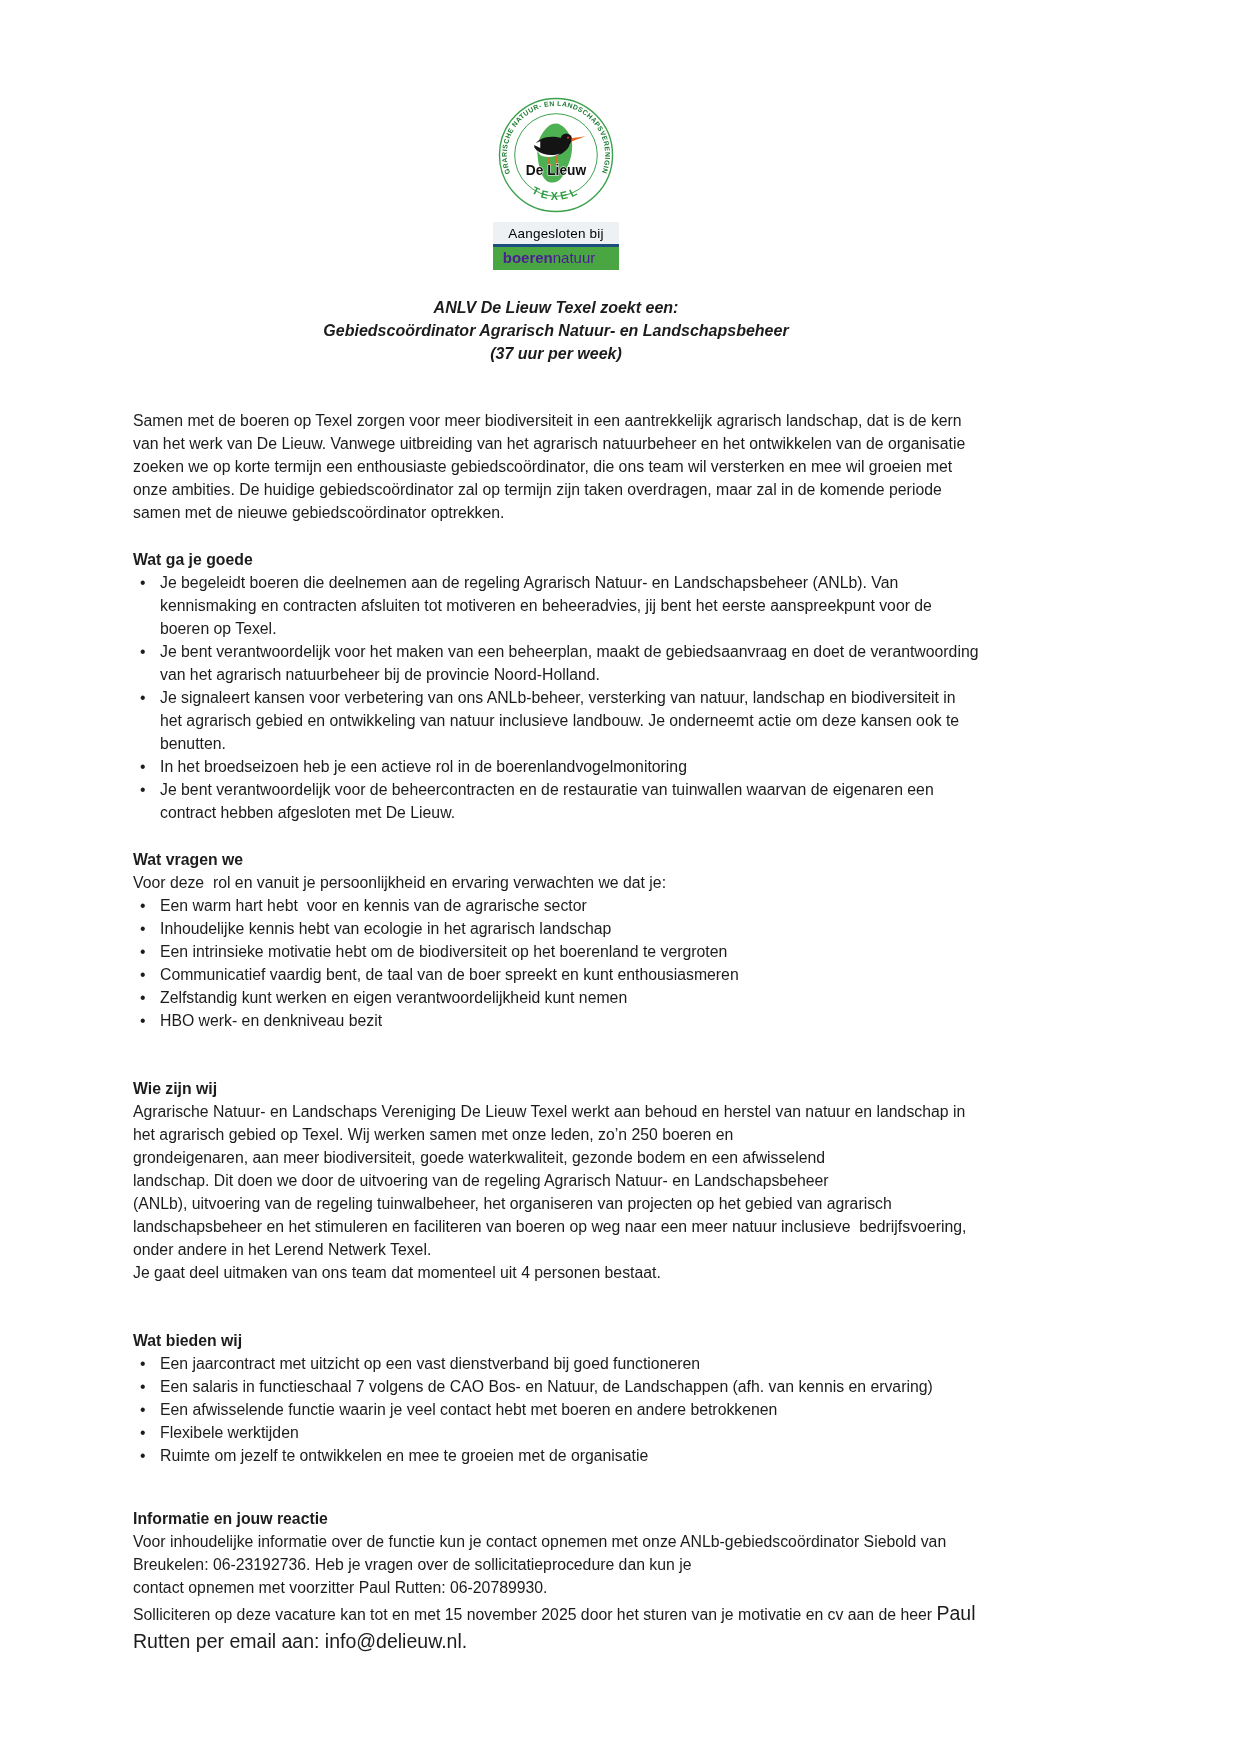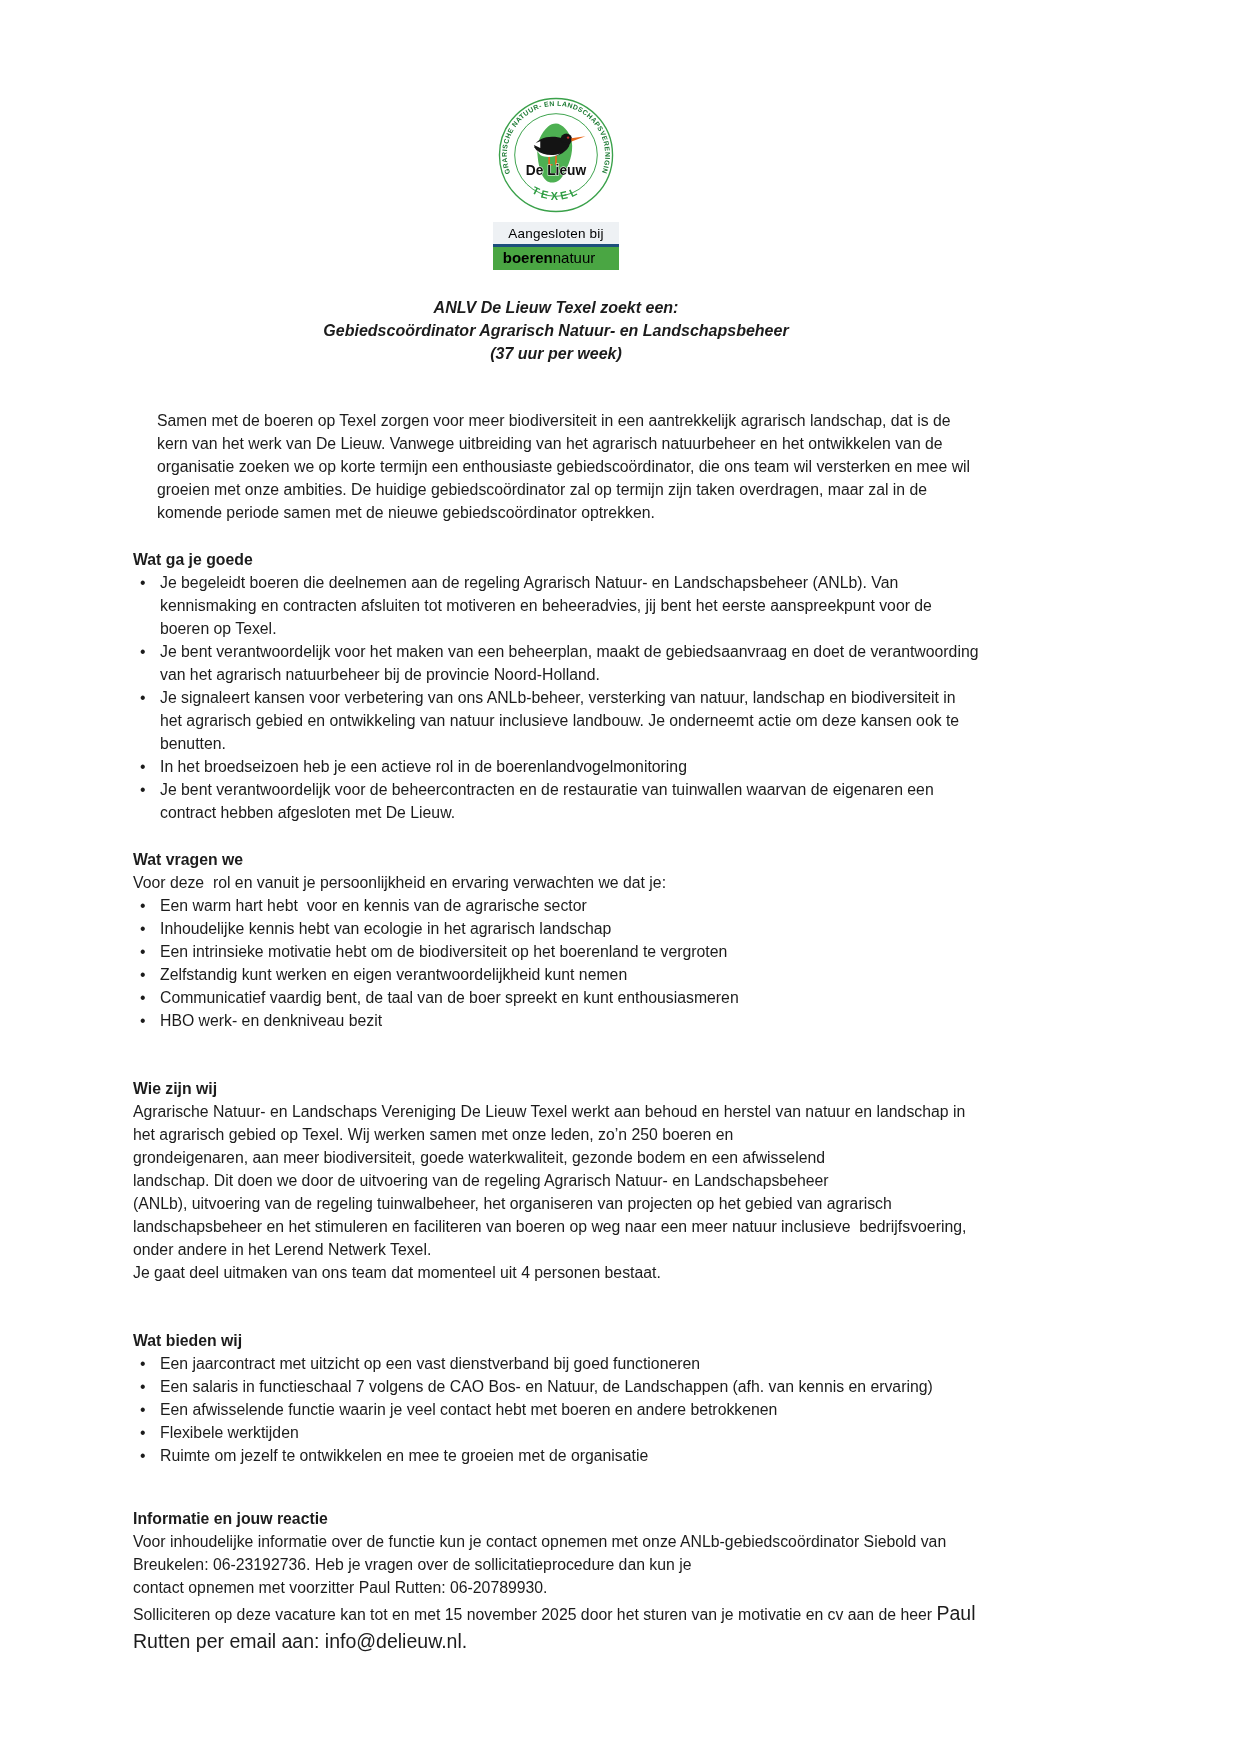--- a/index.html
+++ b/index.html
@@ -27,36 +27,36 @@
     background:#eef1f4;
     color:#000000;
     font-size:13.5px;
     padding:4px 14px 3px 14px;
     text-align:center;
     letter-spacing:0.2px;
   }
   .badge-bottom {
     background:#4aa643;
     border-top:3px solid #1d4f7c;
-    color:#000000;
+    color:#4c1d95;
     font-size:15px;
     padding:2px 24px 4px 10px;
     text-align:center;
   }
   .badge-bottom .b-bold { font-weight:bold; }
   
   .title-block { margin-top:26px; text-align:center; font-weight:bold; font-size:16px; line-height:23px;font-style:italic; }
   .title-block div { margin:0; }
   
   .body-text, .section li, .section-heading, .section p {
     font-size:15.8px;
     line-height:23px;
   }
   p { margin:0; white-space:pre-wrap; }
-  .intro { margin-top:44px;margin-left:24px; }
+  .intro { margin-top:44px; }
   .section { margin-top:24px; }
   .section.gap-large { margin-top:45px; }
   .section.gap-xl { margin-top:40px; }
   .section-heading { font-weight:bold; margin:0; }
   ul { list-style:none; margin:0; padding:0; }
   li { position:relative; padding-left:27px; white-space:pre-wrap; }
   li::before { content:"\2022"; position:absolute; left:7px; top:0; }
   .large-text { font-size:19.5px; line-height:28px; }
   
   .ring-text-top { font-size:7px; font-weight:600; fill:#1c7a33; letter-spacing:0.45px; }
@@ -129,22 +129,22 @@
       </ul>
     </div>
 
     <div class="section">
       <p class="section-heading">Wat vragen we</p>
       <p class="body-text">Voor deze  rol en vanuit je persoonlijkheid en ervaring verwachten we dat je:</p>
       <ul>
         <li>Een warm hart hebt  voor en kennis van de agrarische sector</li>
         <li>Inhoudelijke kennis hebt van ecologie in het agrarisch landschap</li>
         <li>Een intrinsieke motivatie hebt om de biodiversiteit op het boerenland te vergroten</li>
+        <li>Communicatief vaardig bent, de taal van de boer spreekt en kunt enthousiasmeren</li>
         <li>Zelfstandig kunt werken en eigen verantwoordelijkheid kunt nemen</li>
-        <li>Communicatief vaardig bent, de taal van de boer spreekt en kunt enthousiasmeren</li>
         <li>HBO werk- en denkniveau bezit</li>
       </ul>
     </div>
 
     <div class="section gap-large">
       <p class="section-heading">Wie zijn wij</p>
       <p class="body-text">Agrarische Natuur- en Landschaps Vereniging De Lieuw Texel werkt aan behoud en herstel van natuur en landschap in het agrarisch gebied op Texel. Wij werken samen met onze leden, zo’n 250 boeren en
 grondeigenaren, aan meer biodiversiteit, goede waterkwaliteit, gezonde bodem en een afwisselend
 landschap. Dit doen we door de uitvoering van de regeling Agrarisch Natuur- en Landschapsbeheer
 (ANLb), uitvoering van de regeling tuinwalbeheer, het organiseren van projecten op het gebied van agrarisch landschapsbeheer en het stimuleren en faciliteren van boeren op weg naar een meer natuur inclusieve  bedrijfsvoering, onder andere in het Lerend Netwerk Texel.

